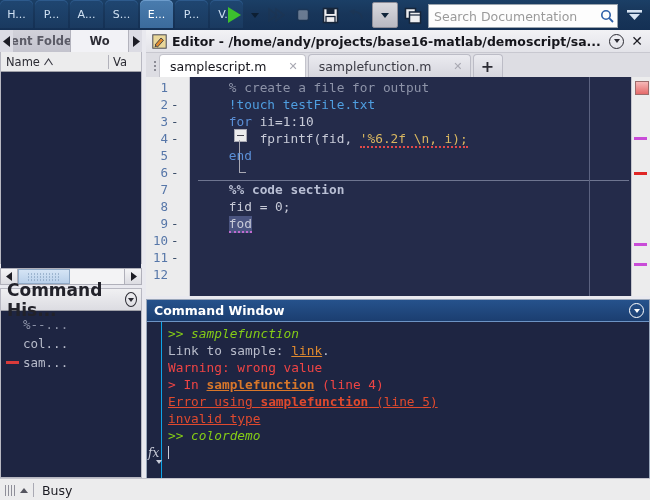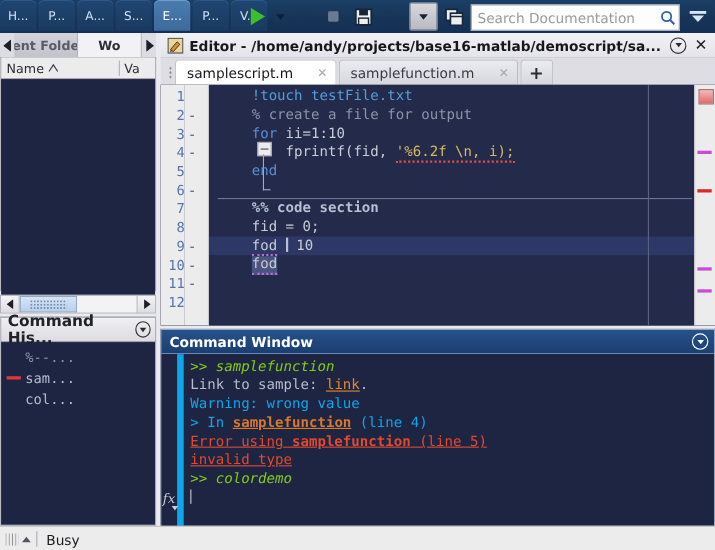--- a/index.html
+++ b/index.html
@@ -153,21 +153,21 @@
   }
 
   .histpanel {
     position: absolute; left: 0; top: 258px; width: 142px; height: 190px;
     border: 1px solid #b8b8c2; box-sizing: border-box; background: #1e2542;
   }
   .hist-title {
     height: 21px; background: linear-gradient(180deg,#f0f0f2 0%, #dcdce2 100%);
     display: flex; align-items: center; justify-content: space-between;
     padding: 0 4px 0 6px;
-    font-size: 14px; font-weight: bold; color: #22222a;
+    font-size: 17px; font-weight: bold; color: #22222a;
     border-bottom: 1px solid #9fa0a8;
   }
   .hist-body { padding: 4px 0 0 0; }
   .hist-row {
     height: 19px; display: flex; align-items: center;
     font-family: "DejaVu Sans Mono", "Liberation Mono", monospace;
     font-size: 12.5px;
   }
   .hist-mark { width: 22px; display: flex; align-items: center; justify-content: center; }
   .hist-dash { width: 13px; height: 3px; background: #d93a3a; }
@@ -331,21 +331,21 @@
     padding: 0 5px 0 7px;
     color: #ffffff; font-size: 12.5px; font-weight: bold;
     border-bottom: 1px solid #6d93c4;
   }
   .cmd-body {
     position: relative;
     height: 156px; background: #1e2542;
     display: flex;
   }
   .cmd-left {
-    width: 14px; background: #1e2542; border-right: 6px solid #0ea5e9;
+    width: 14px; background: #1e2542; border-right: 1px solid #0ea5e9;
     position: relative;
     text-align: right;
   }
   .fx {
     position: absolute; left: 1px; bottom: 18px;
     color: #c8cbd8; font-family: "DejaVu Serif","Liberation Serif",serif;
     font-style: italic; font-size: 12px;
   }
   .fx-caret {
     position: absolute; left: 9px; bottom: 14px;
@@ -356,21 +356,21 @@
   }
   .cmd-text {
     flex: 1; padding: 3px 0 0 6px;
     font-family: "DejaVu Sans Mono","Liberation Mono",monospace;
     font-size: 12.8px;
   }
   .cline2 { height: 17px; line-height: 17px; white-space: pre; }
   .c-prompt { color: #84cc16; font-style: italic; }
   .c-norm { color: #b8bccb; }
   .c-link { color: #e08a2e; text-decoration: underline; }
-  .c-warn { color: #0ea5e9; }
+  .c-warn { color: #ef4444; }
   .c-warn-b { color: #d9772a; font-weight: bold; text-decoration: underline; }
   .c-err { color: #e04a2e; text-decoration: underline; }
   .c-err-b { color: #e04a2e; font-weight: bold; text-decoration: underline; }
   .cmd-caret {
     display: inline-block; width: 1px; height: 13px; background: #c8cbd8;
     vertical-align: -2px;
   }
 
   
   .statusbar {
@@ -549,28 +549,28 @@
         <span class="circ-arrow" style="color:#2b2b33">
             <i></i>
           </span>
       </div>
       <div class="hist-body">
         <div class="hist-row">
           <span class="hist-mark"></span>
           <span style="color:#8d93a8">%--...</span>
         </div>
         <div class="hist-row">
+          <span class="hist-mark"></span>
+          <span style="color:#b8bccb">col...</span>
+        </div>
+        <div class="hist-row">
           <span class="hist-mark">
               <i class="hist-dash"></i>
             </span>
           <span style="color:#b8bccb">sam...</span>
-        </div>
-        <div class="hist-row">
-          <span class="hist-mark"></span>
-          <span style="color:#b8bccb">col...</span>
         </div>
       </div>
     </div>
   </div>
 
   <div class="spacer-right"></div>
 
   <div class="editor">
     <div class="ed-title">
       <svg width="15" height="15" viewBox="0 0 15 15">
@@ -632,29 +632,28 @@
 
       <div class="code">
         <div class="fold">
           <div class="fold-box">
               <i></i>
             </div>
           <div class="fold-line"></div>
           <div class="fold-foot"></div>
         </div>
 
+        <div class="cline"><span class="tok-com">    % create a file for output</span></div>
         <div class="cline"><span class="tok-sys">    !touch testFile.txt</span></div>
-        <div class="cline"><span class="tok-com">    % create a file for output</span></div>
         <div class="cline"><span class="tok-txt">    </span><span class="tok-kw">for</span><span class="tok-txt"> ii=1:10</span></div>
         <div class="cline"><span class="tok-txt">        fprintf(fid, </span><span class="tok-str sq-red">'%6.2f \n, i);</span></div>
         <div class="cline"><span class="tok-txt">    </span><span class="tok-kw">end</span></div>
         <div class="cline"></div>
         <div class="cline"><span class="sect-rule"></span><span class="tok-sect">    %% code section</span></div>
         <div class="cline"><span class="tok-txt">    fid = 0;</span></div>
-        <div class="cline cur"><span class="tok-txt">    </span><span class="tok-txt sq-mag">fod</span><span class="tok-txt"> </span><span class="caret"></span><span class="tok-txt"> 10</span></div>
         <div class="cline"><span class="tok-txt">    </span><span class="sel-hl sq-mag">fod</span></div>
         <div class="cline"></div>
 
         <div class="ruler"></div>
       </div>
 
       <div class="ed-right">
         <div class="mk-top"></div>
         <div class="mk mag" style="top:60px"></div>
         <div class="mk red" style="top:95px"></div>

